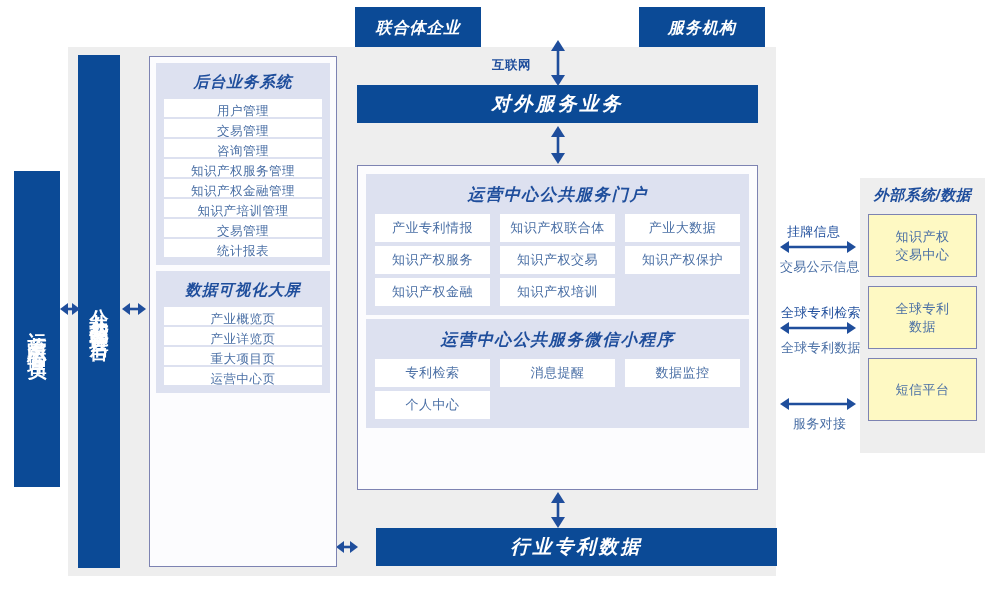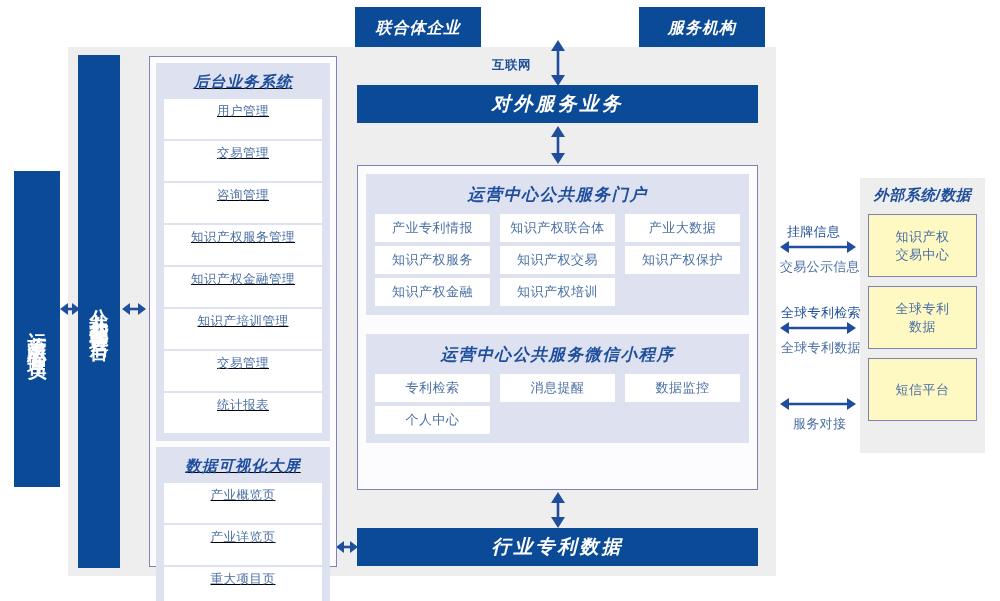--- a/index.html
+++ b/index.html
@@ -33,62 +33,62 @@
              writing-mode:vertical-rl;font-size:19px;letter-spacing:5px;
              font-style:normal;padding-top:8px;}
   #common-bar{position:absolute;left:78px;top:55px;width:42px;height:513px;
               writing-mode:vertical-rl;font-size:19px;letter-spacing:4px;
               font-style:normal;}
 
   
   #left-panel{position:absolute;left:149px;top:56px;width:188px;height:511px;
               background:#fcfcfe;border:1.5px solid #7d83b2;box-sizing:border-box;
               padding:6px;}
-  .group{background:#dde1f0;padding:5px 8px 8px 8px;box-sizing:border-box;text-decoration:underline;}
+  .group{background:#dde1f0;padding:5px 8px 8px 8px;box-sizing:border-box;}
   .group+.group{margin-top:6px;}
   .group-title{
     color:#1f4e9c;font-weight:bold;font-style:italic;
     font-size:15.5px;text-align:center;letter-spacing:1px;
     padding:4px 0 6px 0;
   }
   .cell{
     background:#ffffff;color:#4a6fa5;font-size:12.5px;
-    text-align:center;line-height:24px;height:40px;
+    text-align:center;line-height:24px;height:18px;
     margin-bottom:2px;letter-spacing:.5px;
   }
   .cell:last-child{margin-bottom:0;}
 
   
   #outward{position:absolute;left:357px;top:85px;width:401px;height:38px;
            font-size:19px;letter-spacing:3px;}
 
   
   #internet-label{position:absolute;left:492px;top:57px;color:#1f4e9c;
                   font-size:12.5px;font-weight:bold;letter-spacing:.5px;}
   .v-arrow{position:absolute;}
 
   
   #portal-panel{position:absolute;left:357px;top:165px;width:401px;height:325px;
                 background:#fcfcfe;border:1.5px solid #7d83b2;box-sizing:border-box;
                 padding:8px;}
   .portal-group{background:#dde1f0;padding:4px 9px 9px 9px;box-sizing:border-box;}
-  .portal-group+.portal-group{margin-top:19px;}
+  .portal-group+.portal-group{margin-top:4px;}
   .portal-title{
     color:#1f4e9c;font-weight:bold;font-style:italic;
     font-size:16.5px;text-align:center;letter-spacing:1.5px;
     padding:6px 0 8px 0;
   }
   .grid2{display:grid;grid-template-columns:1fr 1fr 1fr;gap:4px 10px;}
   .pcell{
     background:#ffffff;color:#4a6fa5;font-size:13px;
     text-align:center;line-height:28px;height:28px;letter-spacing:.5px;
   }
 
   
-  #bottom-bar{position:absolute;left:357px;top:528px;width:401px;height:38px;
+  #bottom-bar{position:absolute;left:376px;top:528px;width:401px;height:38px;
               font-size:19px;letter-spacing:3px;}
 
   
   #ext-panel{position:absolute;left:860px;top:178px;width:125px;height:275px;
              background:#eeeeee;box-sizing:border-box;padding:0 8px;}
   #ext-title{color:#1f4e9c;font-weight:bold;font-style:italic;font-size:15px;
              text-align:center;padding:8px 0 9px 0;letter-spacing:.5px;}
   .ext-box{
     background:#fef9c3;border:1.2px solid #7d83b2;box-sizing:border-box;
     color:#4a6fa5;font-size:13px;text-align:center;

